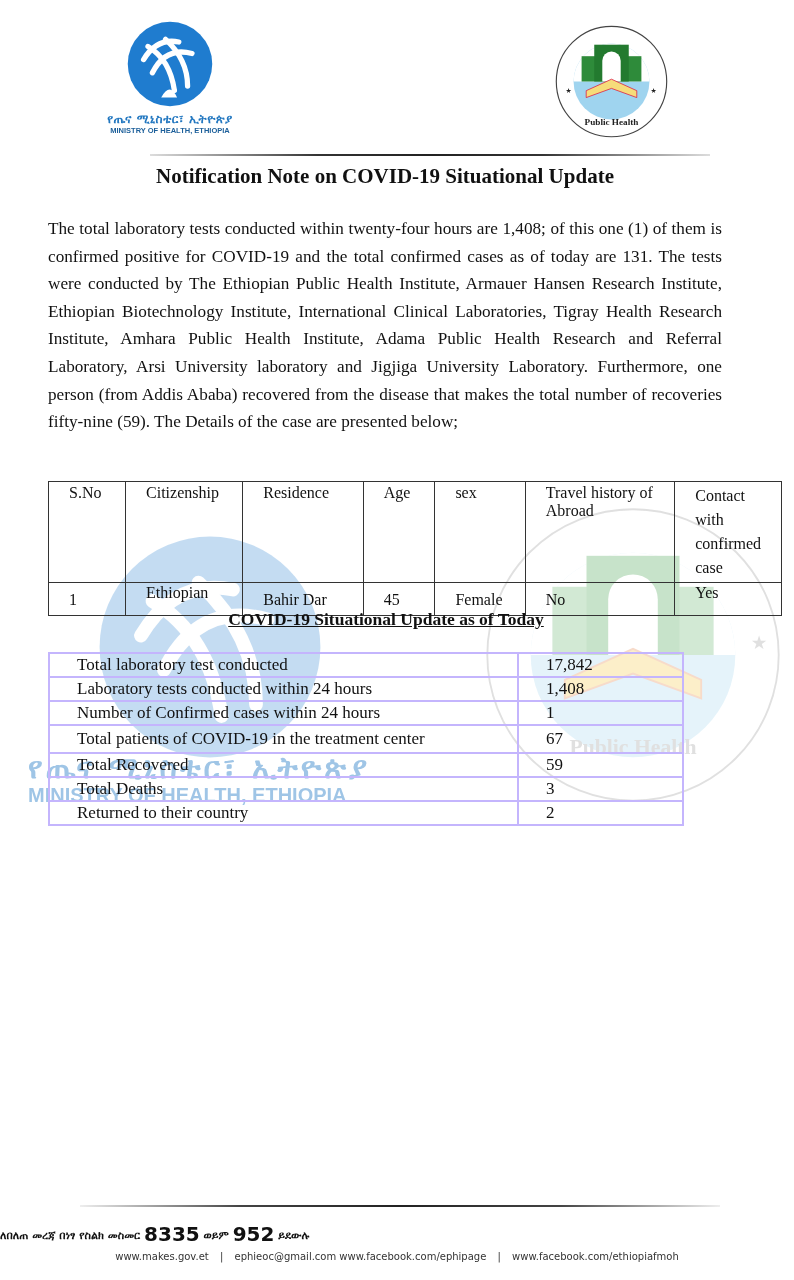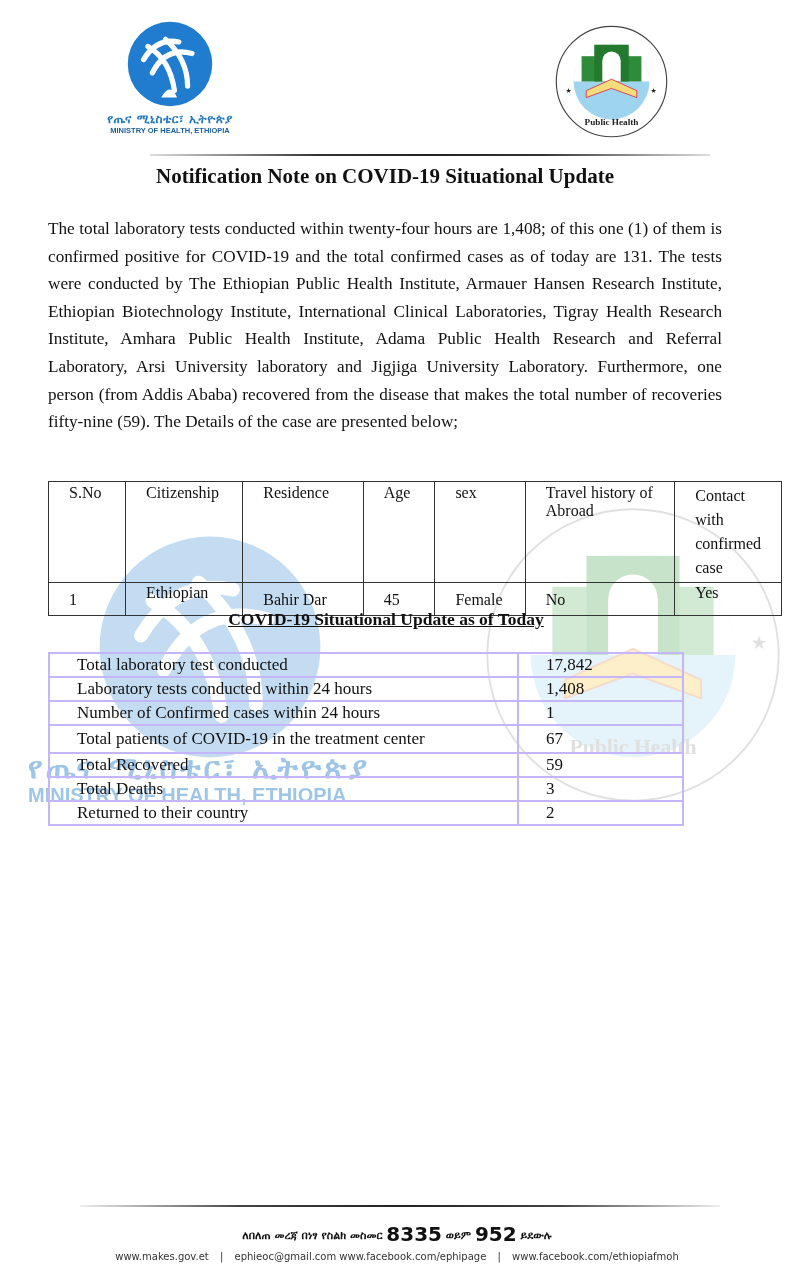--- a/index.html
+++ b/index.html
@@ -35,21 +35,21 @@
   #wm-moh-text .b { font-size:20px; font-weight:bold; font-family:"Liberation Sans", sans-serif; margin-top:-2px; }
   #wm-ephi { left:478px; top:500px; width:310px; height:310px; opacity:0.6; }
 
   #subtitle { left:0; width:772px; top:609px; text-align:center; font-weight:bold; font-size:17.5px; text-decoration:underline; }
 
   #stats-table { left:48px; top:652px; width:636px; font-size:17px; }
   #stats-table td { border:2px solid #c4b5fd; padding:0 27px; height:22px; line-height:20px; }
   #stats-table td.lbl { width:413px; }
 
   .rule2 { left:80px; width:640px; top:1205px; height:2px; background:linear-gradient(90deg,#eee,#444 25%,#222 50%,#444 75%,#eee); }
-  #hotline { left:0; width:794px; top:1222px; text-align:center; font-family:"DejaVu Sans", sans-serif; font-size:11px; font-weight:bold; }
+  #hotline { left:0; width:794px; top:1222px; font-family:"DejaVu Sans", sans-serif; font-size:11px; font-weight:bold; }
   #hotline .num { font-size:20px; font-weight:bold; vertical-align:-2px; }
   #links { left:0; width:794px; top:1251px; text-align:center; font-family:"DejaVu Sans", sans-serif; font-size:10px; color:#333; }
   #links .sep { margin:0 8px; }
 </style>
 </head>
 <body>
 
 <div class="abs" id="wm-moh">
   <svg viewBox="0 0 100 100" width="230" height="230">
     <circle cx="50" cy="50" r="48" fill="#1f7ccf"></circle>

